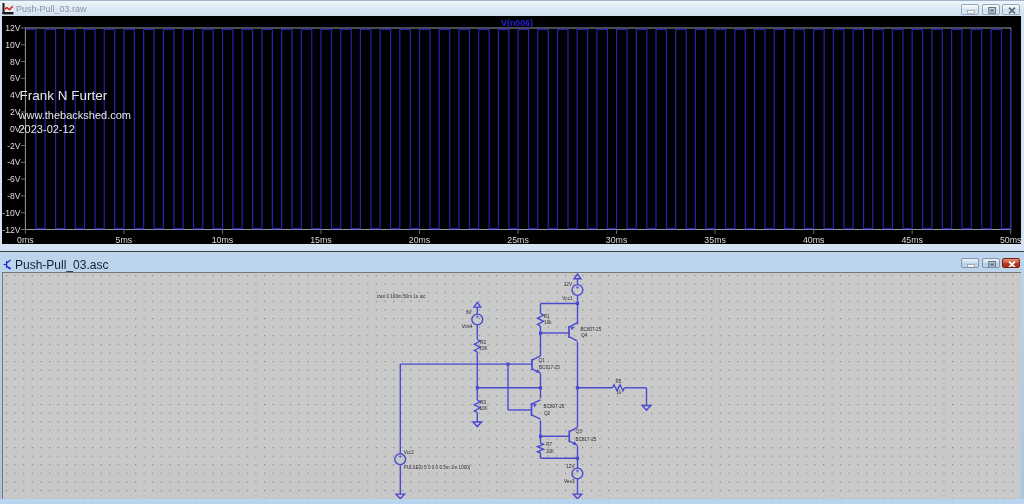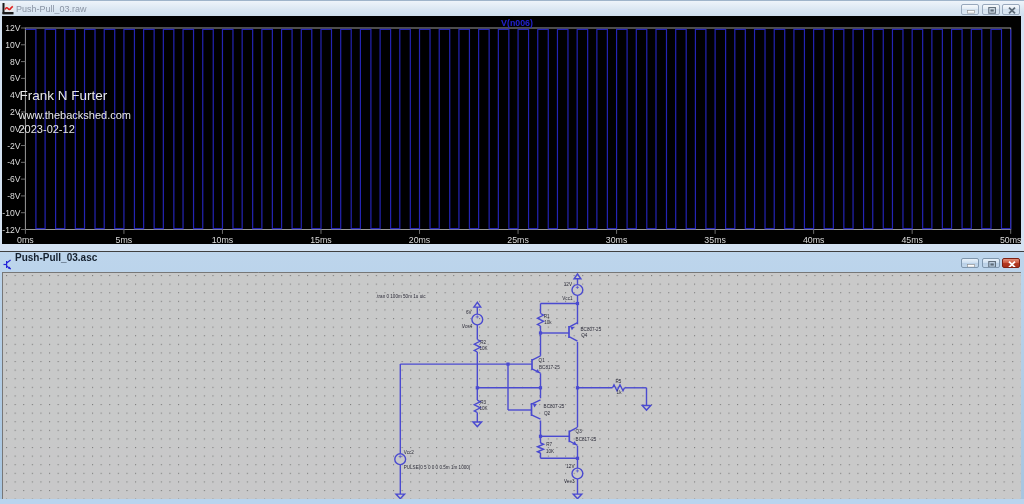--- a/index.html
+++ b/index.html
@@ -94,21 +94,21 @@
   <div class="abs" style="left:0;top:0;width:1024px;height:19px">
     <svg width="12" height="12" viewBox="0 0 12 12" style="position:absolute;left:3px;top:6.5px">
 <g stroke="#2525d8" stroke-width="1.2" fill="none">
 <line x1="3.6" y1="2" x2="3.6" y2="9"></line>
 <line x1="0.5" y1="5.5" x2="3.6" y2="5.5"></line>
 <line x1="3.6" y1="4" x2="7.6" y2="1"></line>
 <line x1="3.6" y1="7" x2="7.6" y2="10"></line>
 </g>
 <path d="M7.9 10.2 l-3 -0.6 l1.7 -2.2 Z" fill="#2525d8"></path>
 </svg>
-    <div class="abs tt" style="left:15px;top:0;font-size:10px;font-weight:bold;color:#15202e">Push-Pull_03.asc</div>
+    <div class="abs tt" style="left:15px;top:6px;font-size:12px;font-weight:normal;color:#15202e">Push-Pull_03.asc</div>
     <div style="position:absolute;left:960.5px;top:5.6px;width:18px;height:10.5px;background:linear-gradient(#e8f1fa,#cfe0f1 45%,#b8cfe6 50%,#c3d7ea);border:1px solid #7f96ad;border-radius:2px;box-sizing:border-box;overflow:hidden;line-height:0"><svg width="18" height="10.5" viewBox="0 0 18 10.5">
           <rect x="5.4" y="5.6" width="7.2" height="2.5" fill="#fdfdfd" stroke="#888" stroke-width="0.6"></rect>
         </svg></div>
       <div style="position:absolute;left:981.5px;top:5.6px;width:18px;height:10.5px;background:linear-gradient(#e8f1fa,#cfe0f1 45%,#b8cfe6 50%,#c3d7ea);border:1px solid #7f96ad;border-radius:2px;box-sizing:border-box;overflow:hidden;line-height:0"><svg width="18" height="10.5" viewBox="0 0 18 10.5">
           <rect x="5.8" y="2.6" width="6.6" height="5.6" fill="none" stroke="#5d6a77" stroke-width="1.1"></rect>
           <rect x="7.4" y="4.4" width="3.4" height="2.2" fill="#5d6a77"></rect>
         </svg></div>
       <div style="position:absolute;left:1002.2px;top:5.6px;width:18px;height:10.5px;background:linear-gradient(#e2907c,#cf5a40 45%,#b33a24 50%,#a93018);border:1px solid #7e2012;border-radius:2px;box-sizing:border-box;overflow:hidden;line-height:0"><svg width="18" height="10.5" viewBox="0 0 18 10.5">
           <path d="M6 2.6 L12 8.4 M12 2.6 L6 8.4" stroke="#fff" stroke-width="1.8"></path>
         </svg></div>

